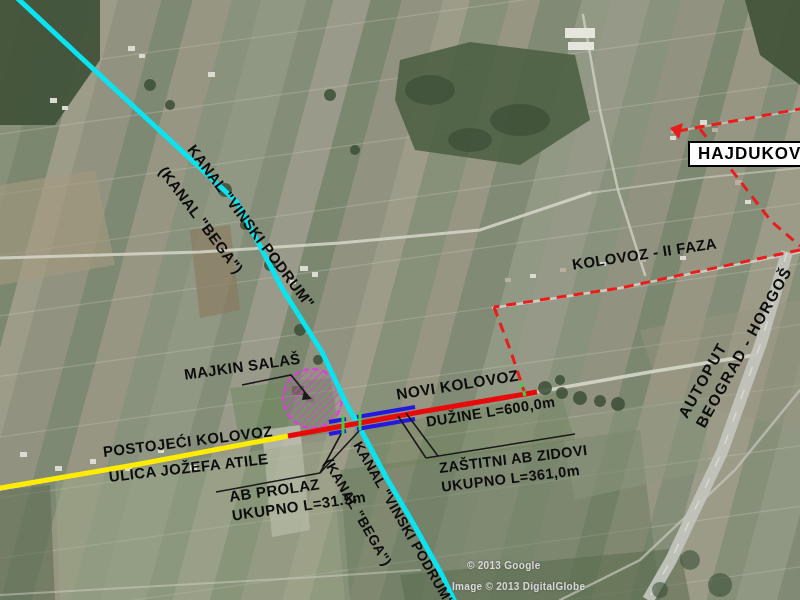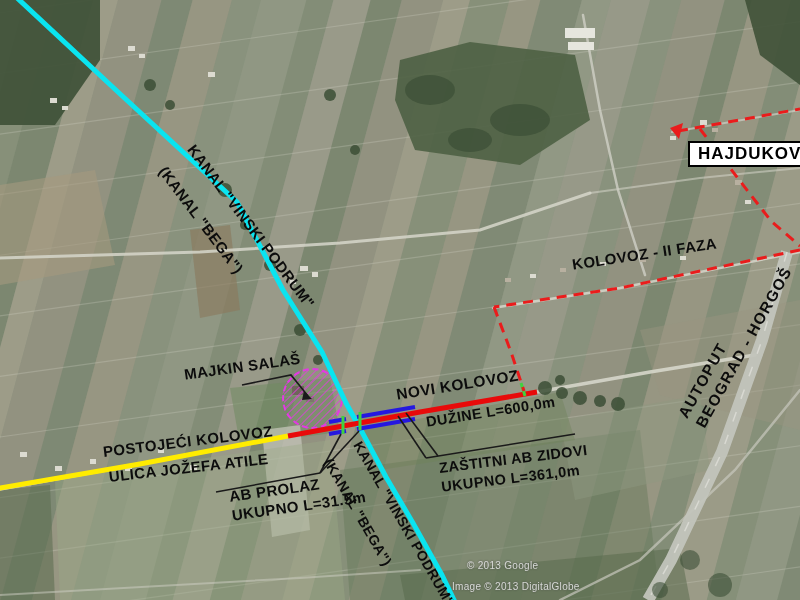--- a/index.html
+++ b/index.html
@@ -4,21 +4,21 @@
 <style>
   html,body{margin:0;padding:0;background:#222;}
   #stage{position:relative;width:800px;height:600px;overflow:hidden;
          background:#8a9180;font-family:"Liberation Sans",sans-serif;}
   #stage svg{position:absolute;left:0;top:0;}
   .lbl{position:absolute;font-weight:bold;color:#0c0c0c;white-space:nowrap;
        transform-origin:0 0;letter-spacing:.4px;line-height:1.15;}
   .boxlbl{position:absolute;background:#ffffff;border:2px solid #000;
           color:#000;font-weight:bold;padding:1px 8px;letter-spacing:1px;
           font-size:17px;white-space:nowrap;}
-  .credit{position:absolute;font-weight:normal;color:#e6e6e6;opacity:.88;
+  .credit{position:absolute;font-weight:bold;color:#e6e6e6;opacity:.88;
           font-size:10px;letter-spacing:.3px;text-shadow:0 0 2px #444;white-space:nowrap;}
   #salas-circle{position:absolute;left:282px;top:368px;width:57px;height:57px;
      border:2px dashed #e438e4;border-radius:50%;
      background:repeating-linear-gradient(135deg,
         rgba(228,56,228,.5) 0px, rgba(228,56,228,.5) 1.5px,
         rgba(255,255,255,0) 1.5px, rgba(255,255,255,0) 5.5px);}
 </style>
 </head>
 <body>
 

